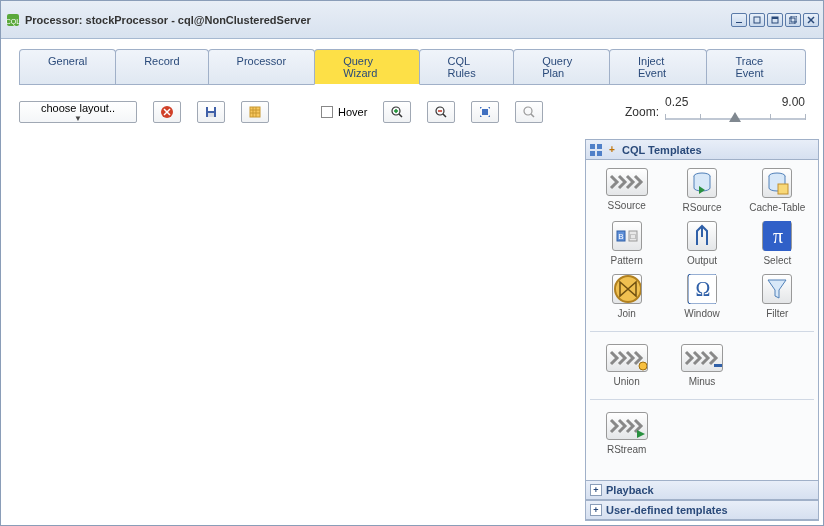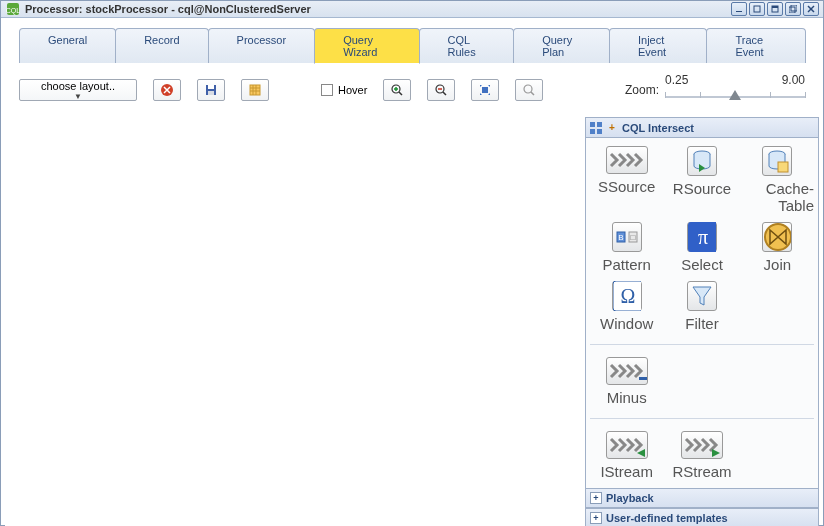--- a/index.html
+++ b/index.html
@@ -29,21 +29,21 @@
 .zoom-label { font-size: 12px; color: #333; }
 .canvas-area { flex: 1; display: flex; position: relative; margin: 0 4px 4px 4px; }
 .canvas { flex: 1; background: #fff; }
 .side-panel { width: 234px; display: flex; flex-direction: column; border: 1px solid #a0b0c8; }
 .panel-header { height: 20px; background: linear-gradient(#e8eef8, #d6e0f0); border-bottom: 1px solid #a0b0c8; display: flex; align-items: center; padding: 0 4px; font-weight: bold; color: #2a4a7a; gap: 4px; }
 .panel-header.collapsed { border-top: 1px solid #a0b0c8; }
 .panel-body { flex: 1; background: #fafbfc; padding: 8px 4px; overflow: auto; }
 .construct-grid { display: grid; grid-template-columns: repeat(3, 1fr); gap: 8px 2px; }
 .construct { display: flex; flex-direction: column; align-items: center; gap: 4px; cursor: pointer; }
 .construct .ico { width: 42px; height: 28px; border: 1px solid #999; background: linear-gradient(#fff, #e4e6e8); border-radius: 3px; display: flex; align-items: center; justify-content: center; position: relative; }
-.construct .lbl { font-size: 15px; color: #555; text-align: right; }
+.construct .lbl { font-size: 10px; color: #555; text-align: left; }
 .ico.square { width: 30px; height: 30px; }
 svg { display: block; }
 .panel-header .expand-box { width: 12px; height: 12px; border: 1px solid #8a9db8; background: #fff; display: flex; align-items: center; justify-content: center; font-size: 9px; color: #2a4a7a; }
 .panel-header .plus-icon { width: 12px; height: 12px; display: flex; align-items: center; justify-content: center; font-size: 10px; color: #c07000; font-weight: bold; }
 .hr-sep { height: 1px; background: #d0d8e4; margin: 4px 0; grid-column: 1 / -1; }
 </style>
 </head>
 <body>
 
 <div class="window">
@@ -188,21 +188,21 @@
       <div class="panel-header">
         <span>
             <svg width="12" height="12">
               <rect x="0" y="0" width="5" height="5" fill="#5080c8"></rect>
               <rect x="7" y="0" width="5" height="5" fill="#5080c8"></rect>
               <rect x="0" y="7" width="5" height="5" fill="#5080c8"></rect>
               <rect x="7" y="7" width="5" height="5" fill="#5080c8"></rect>
             </svg>
           </span>
         <span class="plus-icon">+</span>
-        <span>CQL Intersect</span>
+        <span>CQL Templates</span>
       </div>
       <div class="panel-body">
         <div class="construct-grid" id="construct-grid">
             <div class="construct">
               <div class="ico">
                 <svg width="42" height="28">
                   <g transform="translate(4,8)">
                     <path d="M0,0 L6,6 L0,12" fill="none" stroke="#888" stroke-width="3"></path>
                     <path d="M8,0 L14,6 L8,12" fill="none" stroke="#888" stroke-width="3"></path>
                     <path d="M16,0 L22,6 L16,12" fill="none" stroke="#888" stroke-width="3"></path>
@@ -238,20 +238,29 @@
                   <rect x="3" y="8" width="8" height="10" fill="#6090d8" stroke="#3060a8"></rect>
                   <rect x="15" y="8" width="8" height="10" fill="#e8e8e8" stroke="#999"></rect>
                   <text x="7" y="16" font-size="8" fill="#fff" text-anchor="middle">B</text>
                   <text x="19" y="16" font-size="8" fill="#666" text-anchor="middle">□</text>
                 </svg>
               </div>
               <div class="lbl">Pattern</div>
             </div>
             <div class="construct">
               <div class="ico square">
+                <svg width="26" height="26">
+                  <path d="M8,22 L8,8 L13,3 L18,8 L18,22" fill="none" stroke="#3060a8" stroke-width="2"></path>
+                  <line x1="13" y1="3" x2="13" y2="14" stroke="#3060a8" stroke-width="2"></line>
+                </svg>
+              </div>
+              <div class="lbl">Output</div>
+            </div>
+            <div class="construct">
+              <div class="ico square">
                 <svg width="30" height="30">
                   <rect x="0" y="0" width="30" height="30" fill="#3060c8" rx="3"></rect>
                   <text x="15" y="22" font-size="20" fill="#fff" text-anchor="middle" font-family="serif">π</text>
                 </svg>
               </div>
               <div class="lbl">Select</div>
             </div>
             <div class="construct">
               <div class="ico square">
                 <svg width="30" height="30">
@@ -272,20 +281,34 @@
             </div>
             <div class="construct">
               <div class="ico square">
                 <svg width="26" height="26">
                   <path d="M4,4 L22,4 L15,14 L15,22 L11,20 L11,14 Z" fill="#d8e8f8" stroke="#5080b8"></path>
                 </svg>
               </div>
               <div class="lbl">Filter</div>
             </div>
             <div class="hr-sep"></div>
+            <div class="construct">
+              <div class="ico">
+                <svg width="42" height="28">
+                  <g transform="translate(4,8)">
+                    <path d="M0,0 L6,6 L0,12" fill="none" stroke="#888" stroke-width="3"></path>
+                    <path d="M8,0 L14,6 L8,12" fill="none" stroke="#888" stroke-width="3"></path>
+                    <path d="M16,0 L22,6 L16,12" fill="none" stroke="#888" stroke-width="3"></path>
+                    <path d="M24,0 L30,6 L24,12" fill="none" stroke="#888" stroke-width="3"></path>
+                  </g>
+                  <circle cx="36" cy="22" r="4" fill="#f8c040" stroke="#a07010"></circle>
+                </svg>
+              </div>
+              <div class="lbl">Union</div>
+            </div>
             <div class="construct">
               <div class="ico">
                 <svg width="42" height="28">
                   <g transform="translate(4,8)">
                     <path d="M0,0 L6,6 L0,12" fill="none" stroke="#888" stroke-width="3"></path>
                     <path d="M8,0 L14,6 L8,12" fill="none" stroke="#888" stroke-width="3"></path>
                     <path d="M16,0 L22,6 L16,12" fill="none" stroke="#888" stroke-width="3"></path>
                     <path d="M24,0 L30,6 L24,12" fill="none" stroke="#888" stroke-width="3"></path>
                   </g>
                   <rect x="32" y="20" width="8" height="3" fill="#3060a8"></rect>
@@ -296,34 +319,20 @@
             <div class="hr-sep"></div>
             <div class="construct">
               <div class="ico">
                 <svg width="42" height="28">
                   <g transform="translate(4,8)">
                     <path d="M0,0 L6,6 L0,12" fill="none" stroke="#888" stroke-width="3"></path>
                     <path d="M8,0 L14,6 L8,12" fill="none" stroke="#888" stroke-width="3"></path>
                     <path d="M16,0 L22,6 L16,12" fill="none" stroke="#888" stroke-width="3"></path>
                     <path d="M24,0 L30,6 L24,12" fill="none" stroke="#888" stroke-width="3"></path>
                   </g>
-                  <path d="M30,22 L38,18 L38,26 Z" fill="#2a9040"></path>
-                </svg>
-              </div>
-              <div class="lbl">IStream</div>
-            </div>
-            <div class="construct">
-              <div class="ico">
-                <svg width="42" height="28">
-                  <g transform="translate(4,8)">
-                    <path d="M0,0 L6,6 L0,12" fill="none" stroke="#888" stroke-width="3"></path>
-                    <path d="M8,0 L14,6 L8,12" fill="none" stroke="#888" stroke-width="3"></path>
-                    <path d="M16,0 L22,6 L16,12" fill="none" stroke="#888" stroke-width="3"></path>
-                    <path d="M24,0 L30,6 L24,12" fill="none" stroke="#888" stroke-width="3"></path>
-                  </g>
                   <path d="M38,22 L30,18 L30,26 Z" fill="#2a9040"></path>
                 </svg>
               </div>
               <div class="lbl">RStream</div>
             </div>
           </div>
       </div>
       <div class="panel-header collapsed">
         <span class="expand-box">+</span>
         <span>Playback</span>

